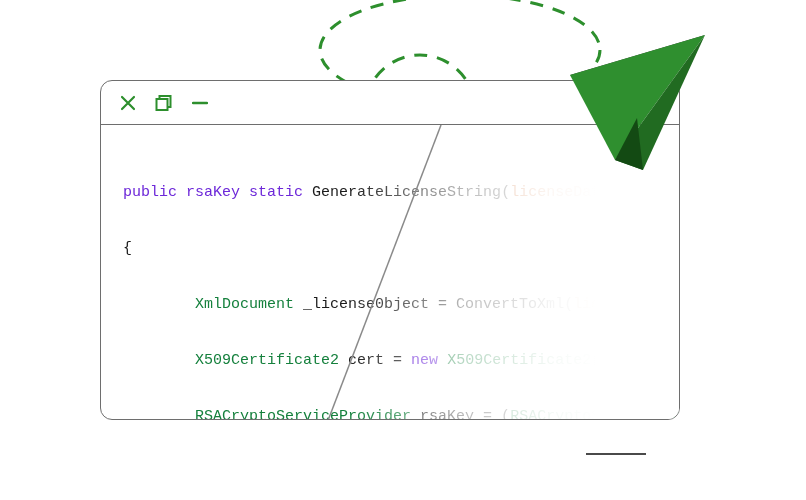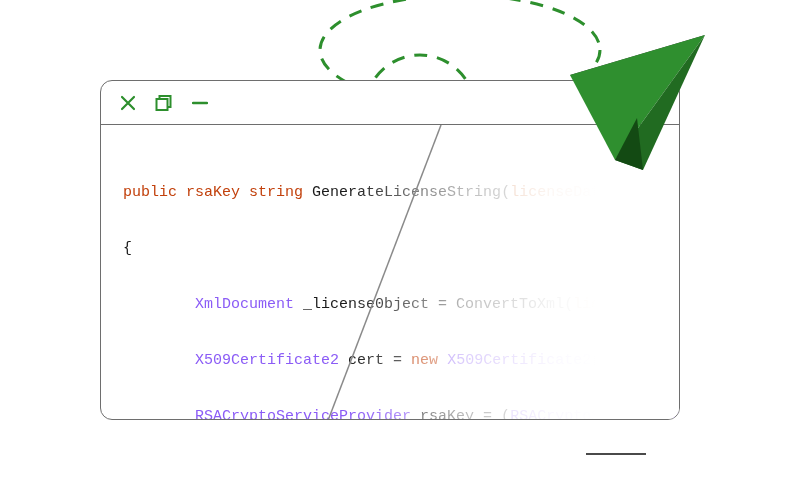--- a/index.html
+++ b/index.html
@@ -3,22 +3,22 @@
 <meta charset="utf-8">
 <style>
   html,body{margin:0;padding:0;width:806px;height:500px;background:#fff;font-family:Consolas,"Courier New",monospace;overflow:hidden}
   .stage{position:relative;width:806px;height:500px}
   .decor{position:absolute;pointer-events:none}
   .window{position:absolute;left:100px;top:80px;width:580px;height:340px;border:1.5px solid #6e6e6e;border-radius:12px;background:#fff;overflow:hidden;box-sizing:border-box}
   .titlebar{height:44px;border-bottom:1.5px solid #6e6e6e;display:flex;align-items:center;padding:0 18px;gap:18px;box-sizing:border-box}
   .tb-btn{width:18px;height:18px;display:flex;align-items:center;justify-content:center;color:#2d8f2d}
   .tb-btn svg{display:block}
   .code{padding:26px 22px 22px 22px;font-size:15px;line-height:28px;color:#1b1b1b;white-space:pre;position:relative}
-  .kw{color:#c2410c}
-  .ty{color:#8b5cf6}
+  .kw{color:#6d28d9}
+  .ty{color:#15803d}
   .mth{color:#1b1b1b}
   .br{color:#1b1b1b}
   .arg{color:#c24a00}
   .fade{position:absolute;top:0;right:0;bottom:0;width:330px;background:linear-gradient(90deg,rgba(255,255,255,0) 0%,rgba(255,255,255,.7) 35%,rgba(255,255,255,0.96) 62%,rgba(255,255,255,1) 75%);pointer-events:none}
   .slash{position:absolute;left:0;top:44px;width:100%;height:calc(100% - 44px);pointer-events:none}
   .paper-plane{position:absolute;left:555px;top:20px;width:170px;height:170px}
   .foot-line{position:absolute;right:160px;bottom:45px;width:60px;height:0;border-top:2px solid #4a4a4a}
 </style>
 </head>
 <body>
@@ -45,21 +45,21 @@
           </svg>
       </div>
       <div class="tb-btn">
         <svg width="16" height="16" viewBox="0 0 16 16">
             <line x1="1" y1="8" x2="15" y2="8" stroke="#2d8f2d" stroke-width="2.5" stroke-linecap="round"></line>
           </svg>
       </div>
     </div>
 
     <div class="code">
-<div><span class="kw">public</span> <span class="kw">rsaKey</span> <span class="kw">string</span> <span class="mth">GenerateLicenseString</span><span class="br">(</span><span class="arg">licenseData</span> <span class="mth">lic</span><span>, </span><span class="arg">byt</span></div>
+<div><span class="kw">public</span> <span class="kw">rsaKey</span> <span class="kw">static</span> <span class="mth">GenerateLicenseString</span><span class="br">(</span><span class="arg">licenseData</span> <span class="mth">lic</span><span>, </span><span class="arg">byt</span></div>
 <div>{</div>
 <div><span>        </span><span class="ty">XmlDocument</span> <span>_license0bject</span><span> = </span><span class="mth">ConvertToXml</span><span>(</span><span class="arg">lic</span><span>);</span></div>
 <div><span>        </span><span class="ty">X509Certificate2</span> <span>cert</span><span> = </span><span class="kw">new</span> <span class="ty">X509Certificate2</span><span>(</span><span class="arg">certPrivateK</span></div>
 <div><span>        </span><span class="ty">RSACryptoServiceProvider</span> <span>rsaKey</span><span> = </span><span>(</span><span class="ty">RSACryptoServiceProvi</span></div>
 
 
 
       <div class="fade"></div>
     </div>
 

